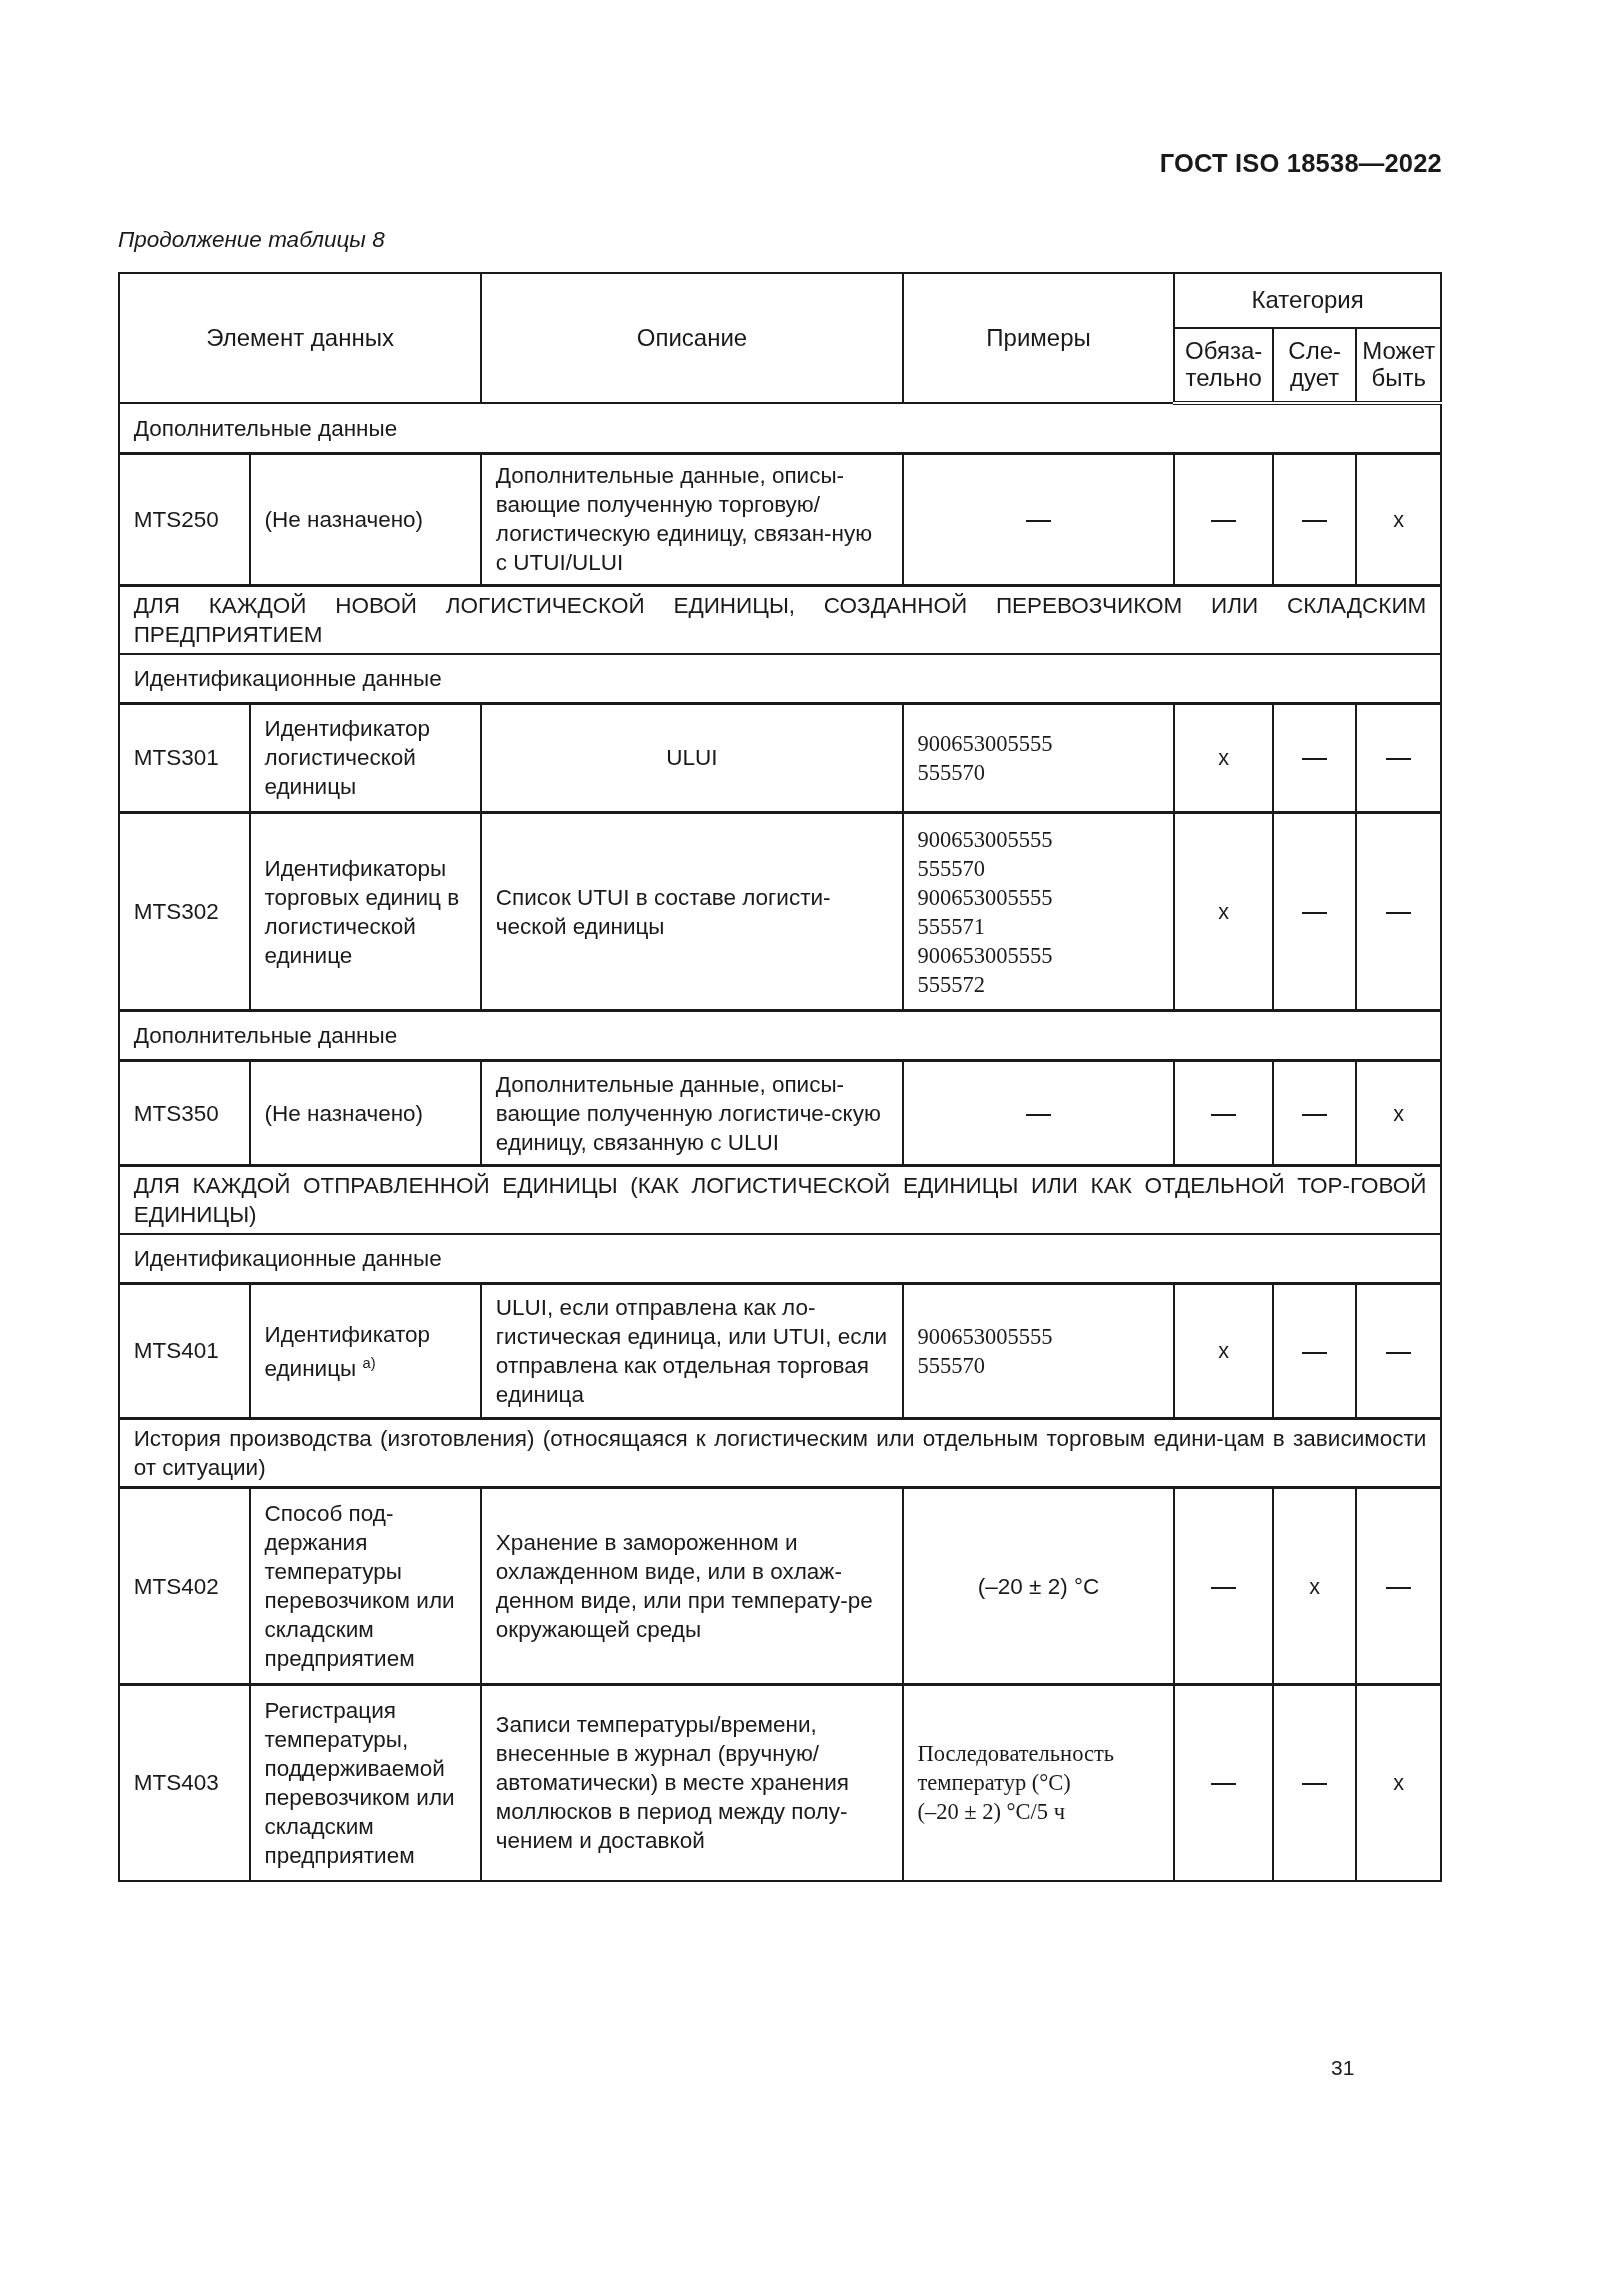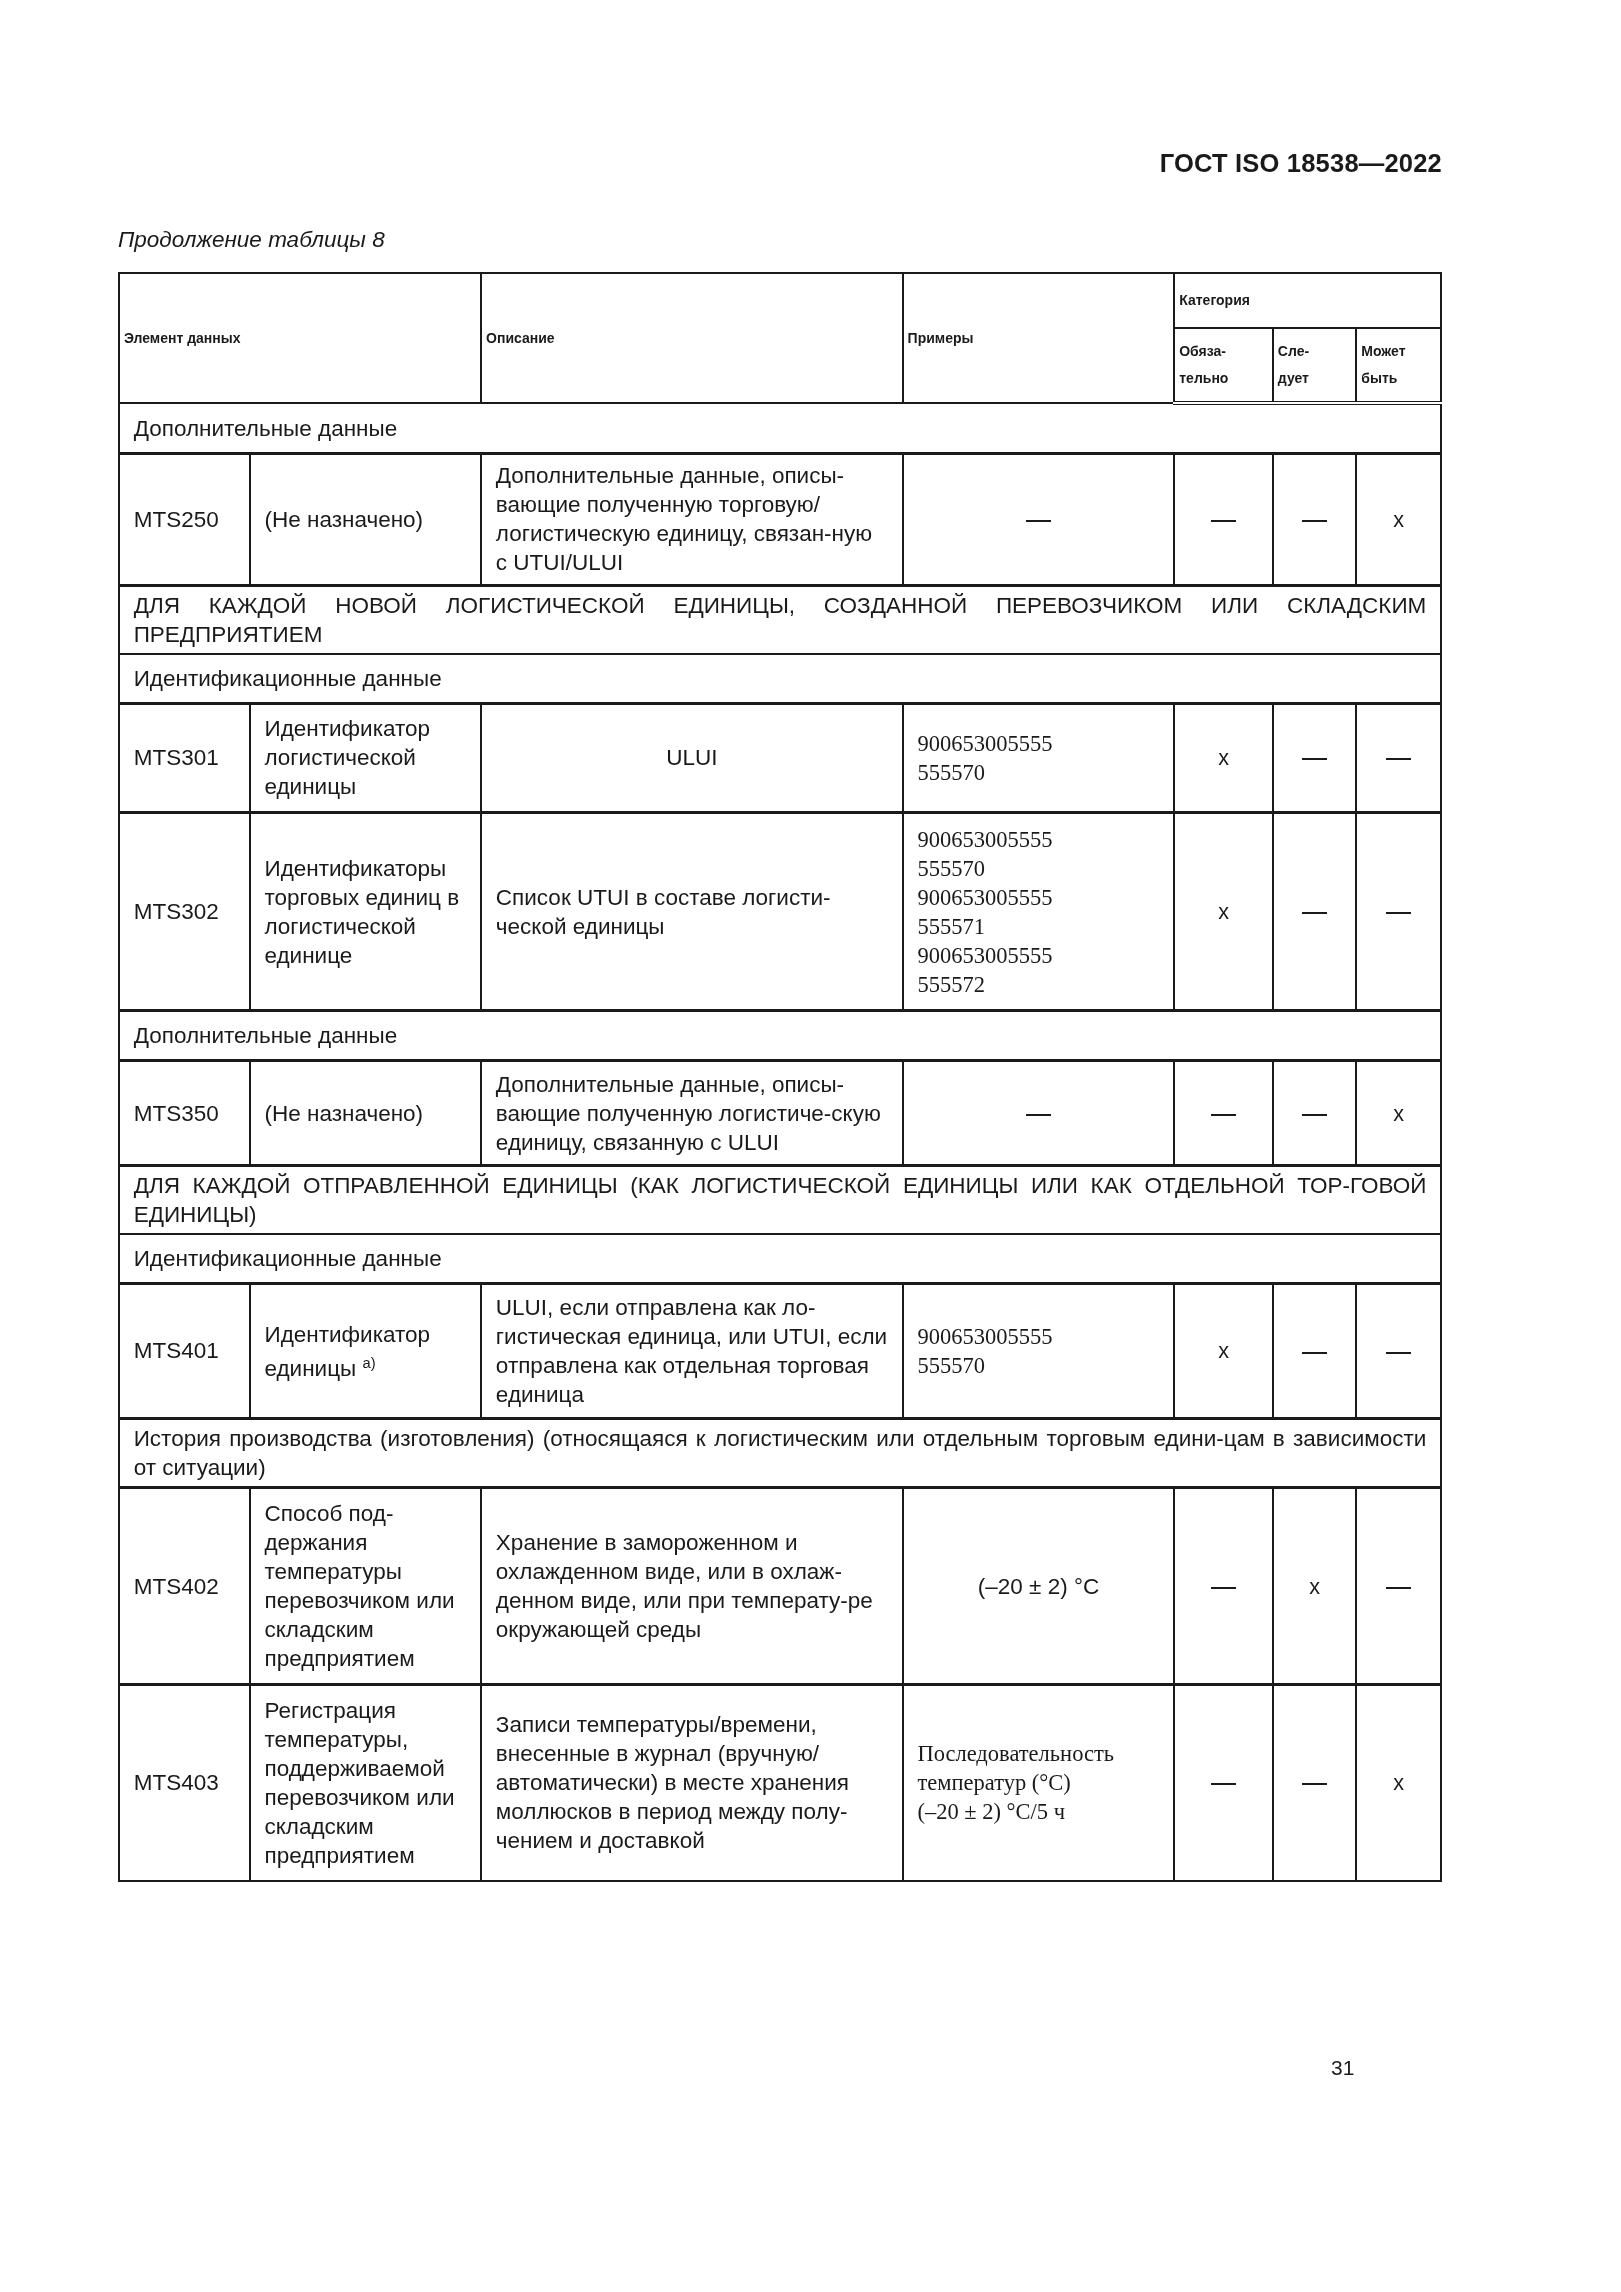--- a/index.html
+++ b/index.html
@@ -2,21 +2,21 @@
 <html><head>
 <meta charset="utf-8">
 <style>
   html, body { margin:0; padding:0; background:#ffffff; }
   body { width:1621px; height:2293px; position:relative; font-family:"Liberation Sans", sans-serif; color:#1a1a1a; }
   .doc-code { position:absolute; top:149px; right:179px; font-weight:bold; font-size:25.5px; letter-spacing:0.2px; }
   .caption { position:absolute; top:227px; left:118px; font-style:italic; font-size:22.5px; }
   .page-num { position:absolute; top:2056px; left:1331px; font-size:21px; }
   table.main { position:absolute; top:272px; left:118px; width:1324px; border-collapse:collapse; table-layout:fixed; font-size:22.5px; line-height:29px; }
   table.main td, table.main th { border:2px solid #1a1a1a; padding:3.9px 13.7px; vertical-align:middle; font-weight:normal; }
-  table.main th { font-size:14px; line-height:26.5px; text-align:left; padding:5.9px 3.9px;font-weight:bold; }
+  table.main th { font-size:24px; line-height:26.5px; text-align:center; padding:5.9px 3.9px; }
   table.main thead tr.head-bottom th { border-bottom:4.9px double #1a1a1a;border-radius:22px; }
   .cat-sub { font-size:20.6px; line-height:26.5px; }
   td.code { text-align:left; padding-left:13.7px; }
   td.center { text-align:center; }
   td.section { font-weight:bold; text-align:justify; padding:5.9px 13.7px;margin-top:20px; }
   td.section.upper { line-height:29px; }
   tr.thick-top td { border-top:3.9px solid #1a1a1a; }
   .dash { display:inline-block; width:25.5px; height:2px; background:#1a1a1a; vertical-align:middle; }
   .xmark { font-size:21.6px; }
   .examples-line { display:block;font-family:Liberation Serif, serif; }

